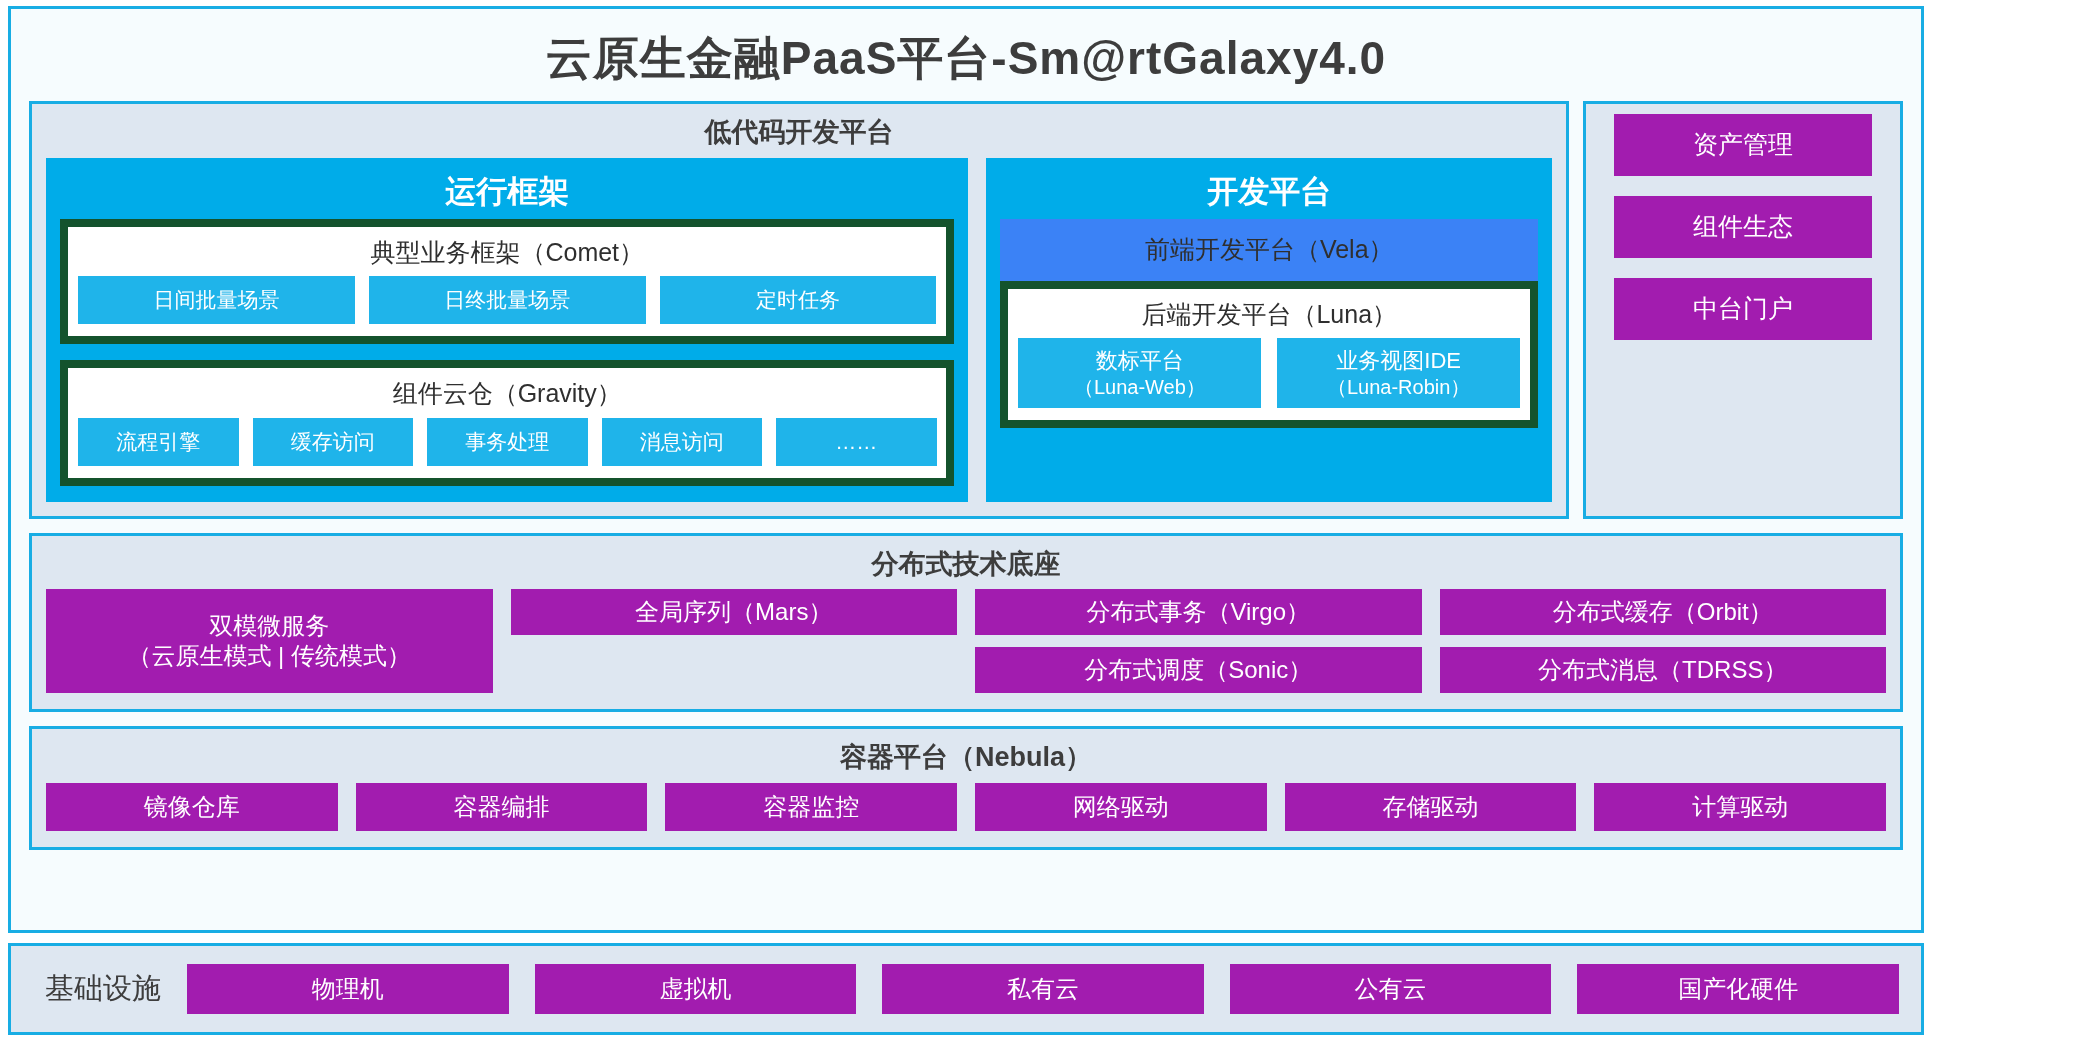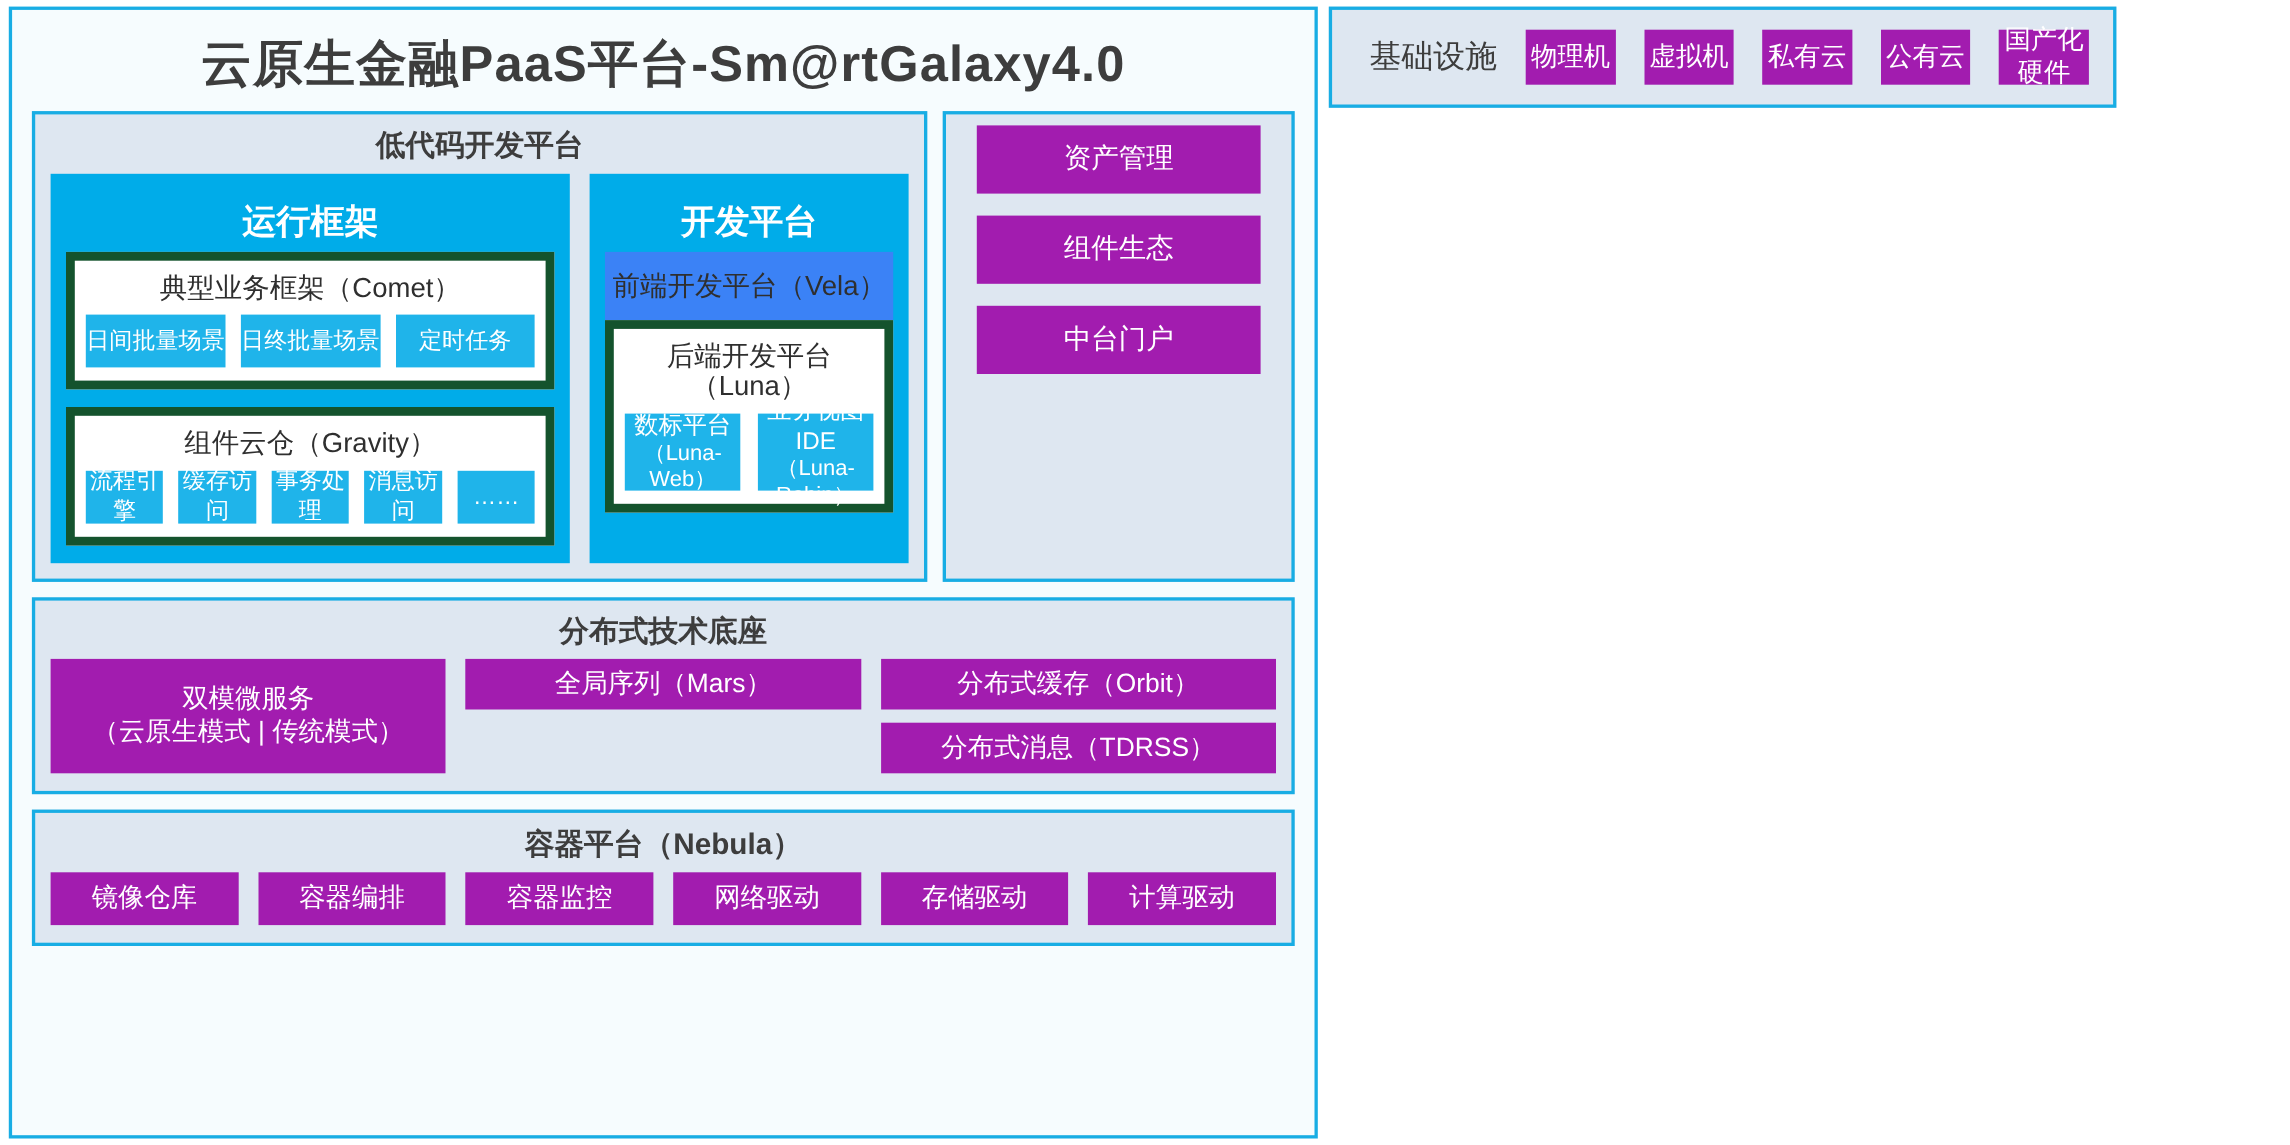--- a/index.html
+++ b/index.html
@@ -7,21 +7,21 @@
     width:2082px;height:1041px;
     background:#ffffff;
     font-family:"Liberation Sans","DejaVu Sans",sans-serif;
     color:#3b3b3b;
     overflow:hidden;
   }
 
   .page{
     width:1932px;height:1041px;
     box-sizing:border-box;
-    display:flex;flex-direction:row;
+    display:flex;flex-direction:column;
     padding:6px 8px 6px 8px;
     gap:10px;
   }
 
   
   .main-frame{
     flex:1 1 auto;
     box-sizing:border-box;
     border:3px solid #18ade4;
     background:#f6fcfe;
@@ -94,21 +94,21 @@
 
   .lowcode-body{
     display:flex;gap:18px;
     padding:0 14px 14px 14px;
     align-items:stretch;
   }
   .panel{
     box-sizing:border-box;
     background:#00ace9;
     display:flex;flex-direction:column;
-    padding:14px 14px 16px 14px;
+    padding:4px 14px 16px 14px;
   }
   .panel-title{
     text-align:center;
     color:#ffffff;
     font-size:31px;
     font-weight:bold;
     padding:14px 0 12px 0;
     line-height:1;
   }
   .panel.runtime{flex:1 1 62%;}
@@ -255,20 +255,24 @@
             <div class="tile">
               <span>双模微服务</span>
               <span>（云原生模式 | 传统模式）</span>
             </div>
           </div>
 
           <div class="dist-col">
             <div class="tile">全局序列（Mars）</div>
           </div>
 
+          <div class="dist-col">
+            <div class="tile">分布式事务（Virgo）</div>
+            <div class="tile">分布式调度（Sonic）</div>
+          </div>
 
           <div class="dist-col">
             <div class="tile">分布式缓存（Orbit）</div>
             <div class="tile">分布式消息（TDRSS）</div>
           </div>
 
         </div>
       </div>
 
       <div class="section">

